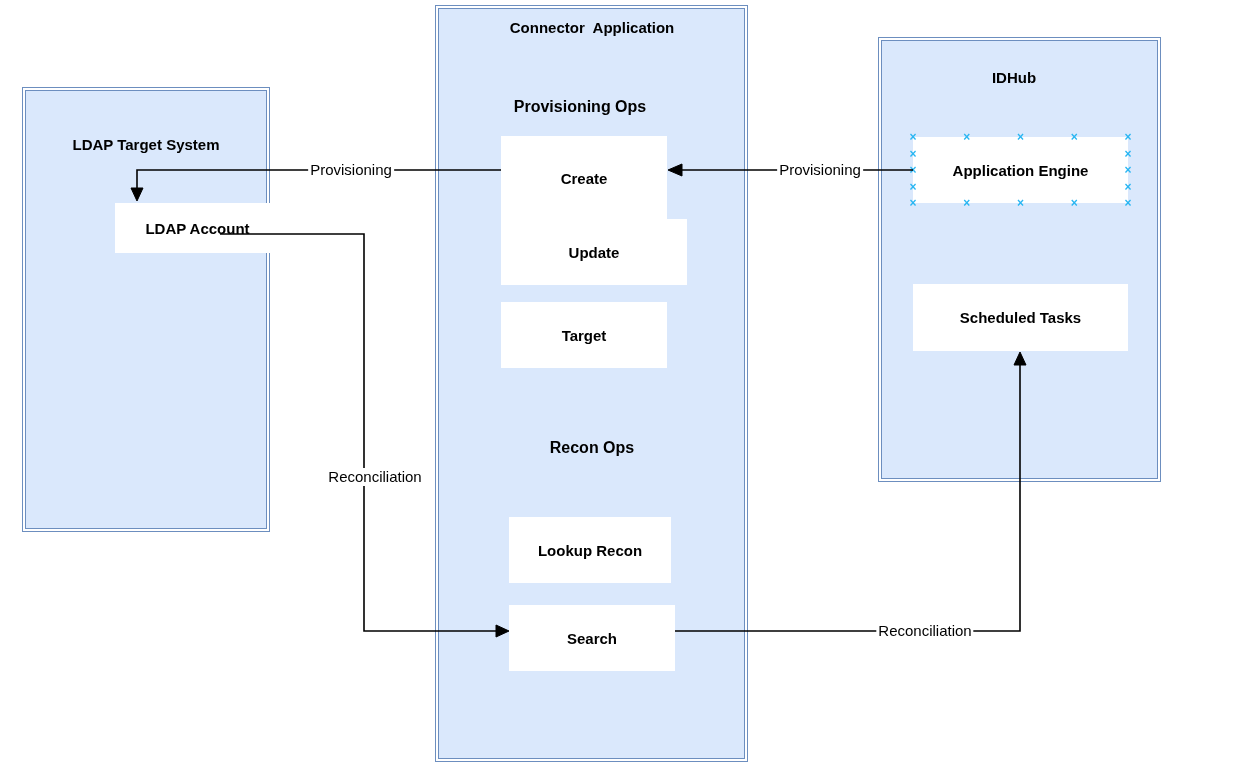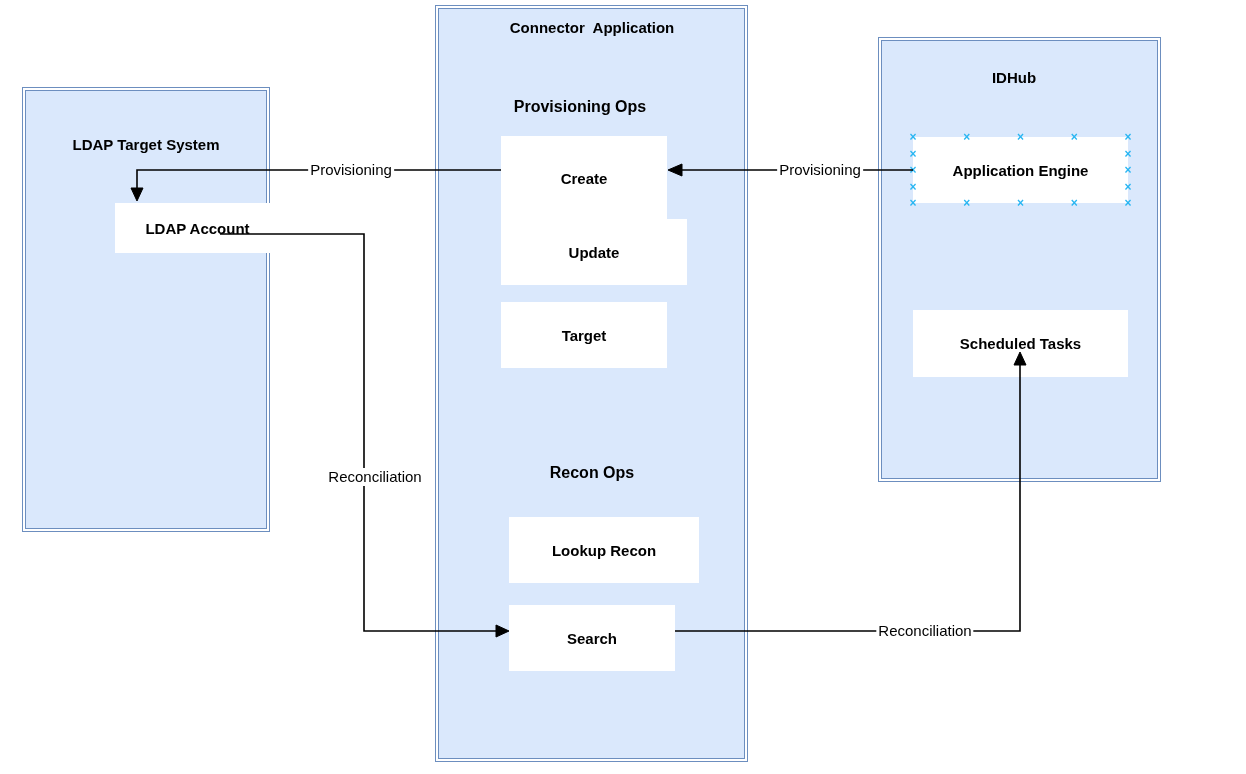--- a/index.html
+++ b/index.html
@@ -92,32 +92,32 @@
 
 <div class="canvas">
 
   <div class="container" style="left:25px; top:90px; width:242px; height:439px;"></div>
   <div class="container" style="left:438px; top:8px; width:307px; height:751px;"></div>
   <div class="container" style="left:881px; top:40px; width:277px; height:439px;"></div>
 
   <div class="container-title" style="left:146px; top:144px;">LDAP Target System</div>
   <div class="container-title" style="left:592px; top:27px;">Connector  Application</div>
   <div class="section-title" style="left:580px; top:107px;text-align:center;">Provisioning Ops</div>
-  <div class="section-title" style="left:592px; top:473px;">Recon Ops</div>
+  <div class="section-title" style="left:592px; top:448px;">Recon Ops</div>
   <div class="container-title" style="left:1014px; top:77px;">IDHub</div>
 
   <div class="node" style="left:67px; top:203px; width:165px; height:50px;margin-left:48px;">LDAP Account</div>
 
   <div class="node" style="left:501px; top:136px; width:166px; height:84px;">Create</div>
 
   <div class="node" style="left:501px; top:219px; width:186px; height:66px;">Update</div>
 
   <div class="node" style="left:501px; top:302px; width:166px; height:66px;">Target</div>
 
-  <div class="node" style="left:509px; top:517px; width:190px; height:66px;">Lookup Recon</div>
+  <div class="node" style="left:509px; top:517px; width:162px; height:66px;">Lookup Recon</div>
 
   <div class="node" style="left:509px; top:605px; width:166px; height:66px;">Search</div>
 
   <div class="node" style="left:913px; top:137px; width:215px; height:66px;">
     <span>Application Engine</span>
     <span class="cp" style="left:0%;   top:0%;">×</span>
     <span class="cp" style="left:25%;  top:0%;">×</span>
     <span class="cp" style="left:50%;  top:0%;">×</span>
     <span class="cp" style="left:75%;  top:0%;">×</span>
     <span class="cp" style="left:100%; top:0%;">×</span>
@@ -127,21 +127,21 @@
     <span class="cp" style="left:100%; top:50%;">×</span>
     <span class="cp" style="left:0%;   top:75%;">×</span>
     <span class="cp" style="left:100%; top:75%;">×</span>
     <span class="cp" style="left:0%;   top:100%;">×</span>
     <span class="cp" style="left:25%;  top:100%;">×</span>
     <span class="cp" style="left:50%;  top:100%;">×</span>
     <span class="cp" style="left:75%;  top:100%;">×</span>
     <span class="cp" style="left:100%; top:100%;">×</span>
   </div>
 
-  <div class="node" style="left:913px; top:284px; width:215px; height:67px;margin-top:26px;">Scheduled Tasks</div>
+  <div class="node" style="left:913px; top:284px; width:215px; height:67px;">Scheduled Tasks</div>
 
   <svg class="edges-layer" viewBox="0 0 1246 774" xmlns="http://www.w3.org/2000/svg">
 
     <path d="M 913 170 H 682"></path>
     <polygon points="668,170 682,164 682,176"></polygon>
 
     <path d="M 501 170 H 137 V 188"></path>
     <polygon points="137,201 131,188 143,188"></polygon>
 
     <path d="M 220 234 H 364 V 631 H 496"></path>

